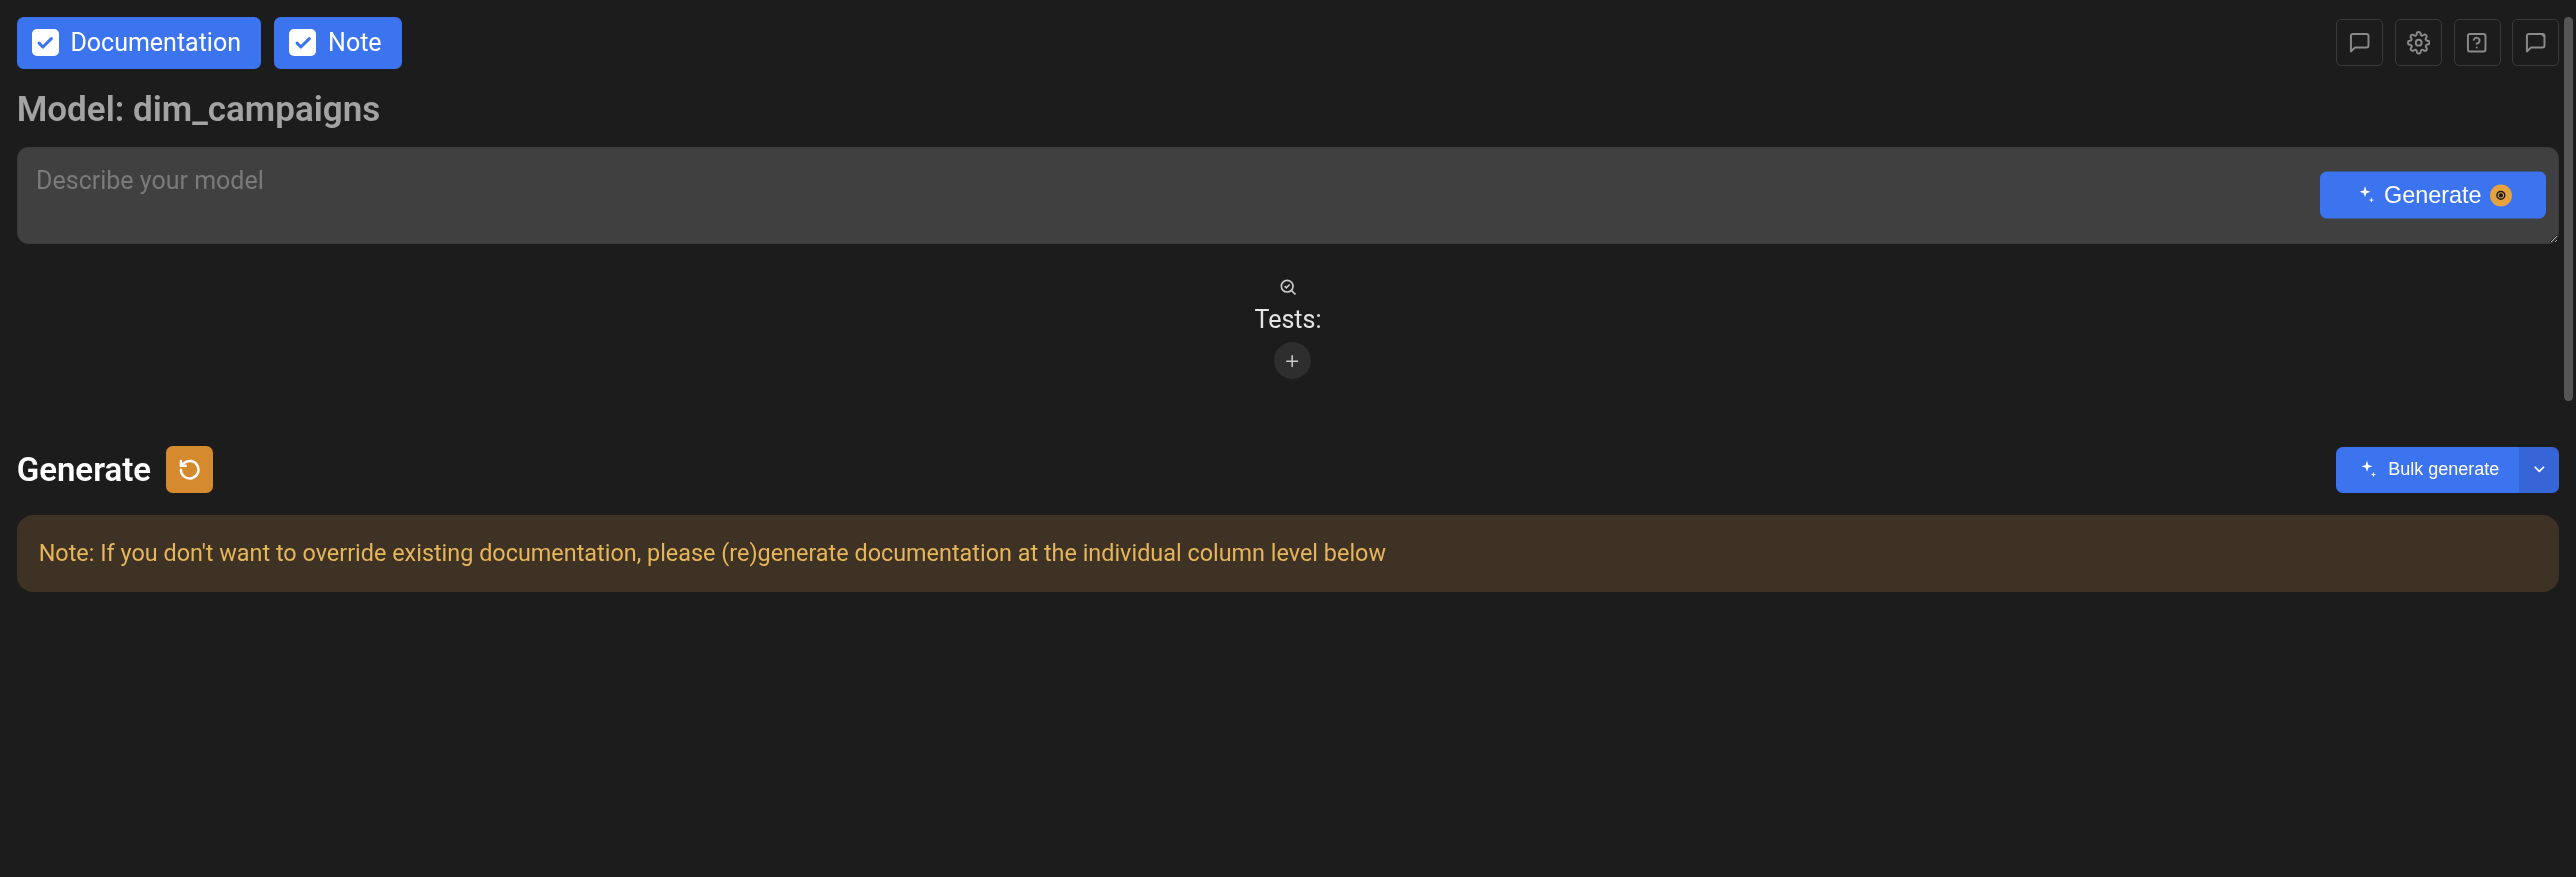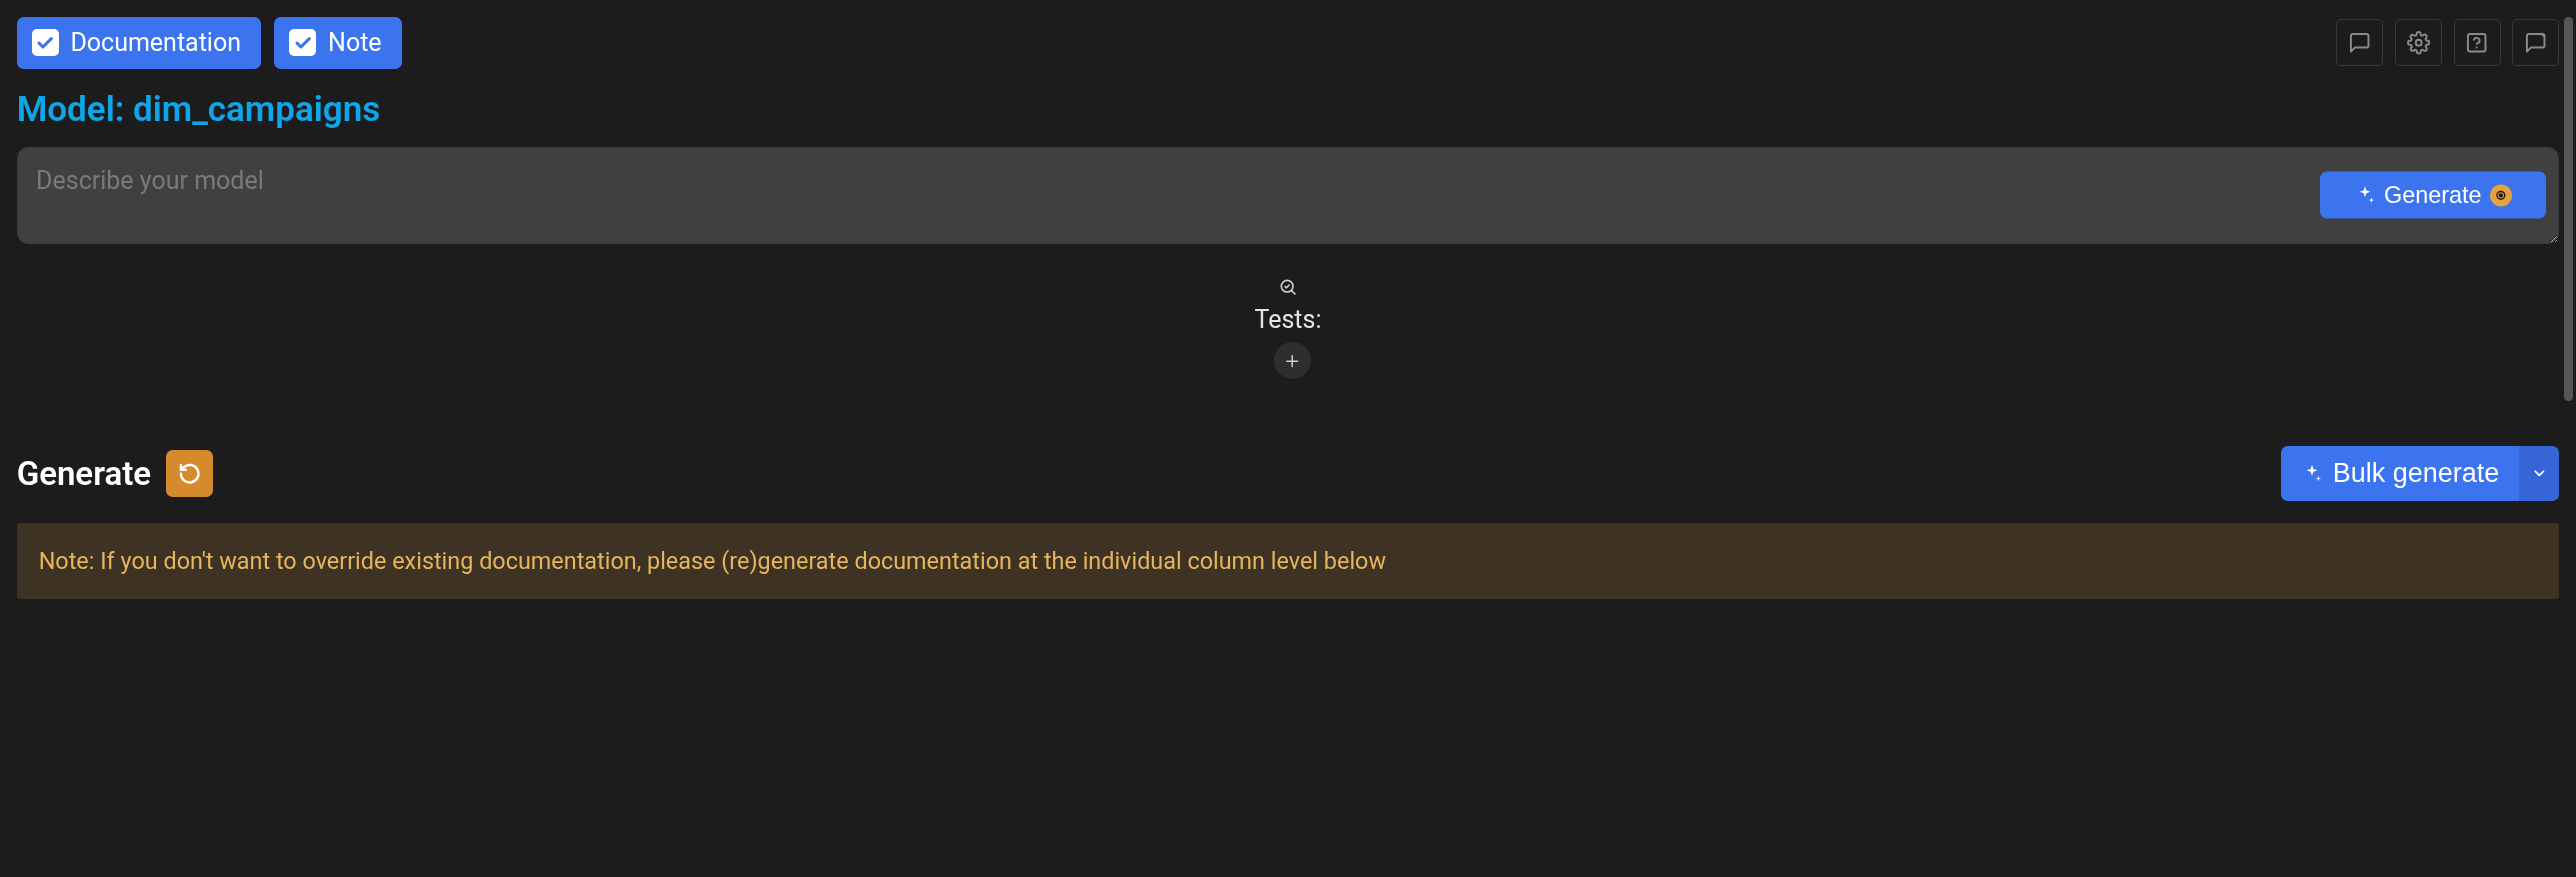--- a/index.html
+++ b/index.html
@@ -69,21 +69,21 @@
     }
     .icon-btn svg {
       width: 23.4px;
       height: 23.4px;
       stroke: #8a8a8a;
       fill: none;
     }
     .heading {
       font-size: 35px;
       font-weight: 600;
-      color: #0ea5e9;
+      color: #a3a3a3;
       margin-bottom: 16.7px;
     }
     .desc-row {
       display: flex;
       align-items: stretch;
       gap: 0;
       margin-bottom: 33px;
       position: relative;
     }
     .desc-input {
@@ -206,21 +206,21 @@
     }
     .bulk-btn {
       background: #3c73ef;
       color: #fff;
       border: none;
       border-radius: 6.7px 0 0 6.7px;
       padding: 11.7px 20px;
       display: flex;
       align-items: center;
       gap: 10px;
-      font-size: 27px;
+      font-size: 18px;
       font-weight: 500;
       cursor: pointer;
       justify-content: center;
     }
     .bulk-dropdown {
       background: #3565d6;
       border: none;
       border-radius: 0 6.7px 6.7px 0;
       width: 40px;
       display: flex;
@@ -229,21 +229,21 @@
       cursor: pointer;
     }
     .bulk-dropdown svg {
       width: 16.7px;
       height: 16.7px;
       stroke: #fff;
       fill: none;
     }
     .warning-banner {
       background: #3d3223;
-      border-radius: 3px;
+      border-radius: 16px;
       padding: 22px 22px;
       color: #e6b55c;
       font-size: 23.4px;
       line-height: 1.4;
     }
     .scrollbar {
       position: absolute;
       right: 3.3px;
       top: 16.7px;
       width: 8.4px;

